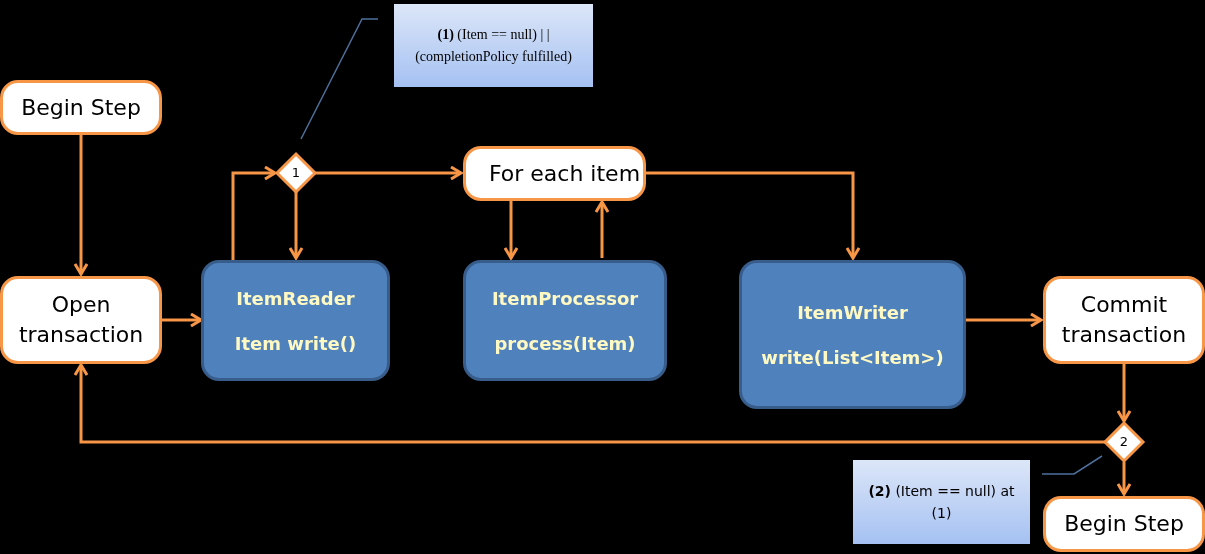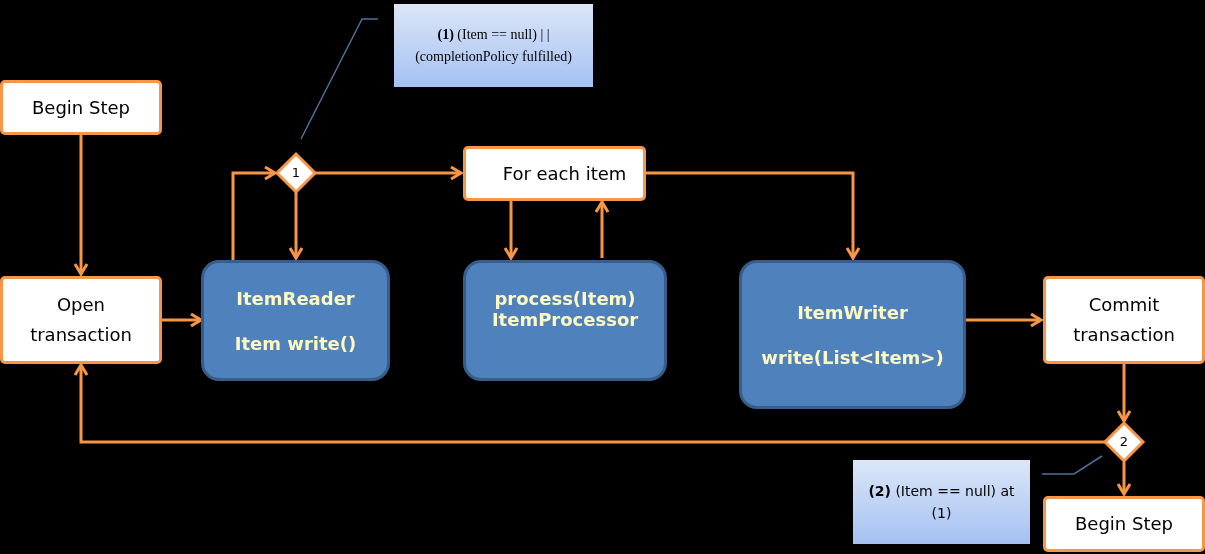--- a/index.html
+++ b/index.html
@@ -1,19 +1,19 @@
 <!DOCTYPE html>
 <html><head>
 <meta charset="utf-8">
 <style>
   html,body{margin:0;padding:0;background:#000;}
   body{width:1205px;height:554px;position:relative;overflow:hidden;font-family:"DejaVu Sans","Liberation Sans",sans-serif;}
   svg#wires{position:absolute;left:0;top:0;width:1205px;height:554px;}
   .node{position:absolute;box-sizing:border-box;display:flex;flex-direction:column;align-items:center;justify-content:center;text-align:center;}
-  .white{background:#fff;border:3px solid #f79646;border-radius:5px;color:#000;font-size:18px;line-height:30px;}
+  .white{background:#fff;border:3px solid #f79646;border-radius:18px;color:#000;font-size:22px;line-height:30px;}
   .blue{background:#4f81bd;border:3px solid #385d8a;border-radius:18px;color:#fef9c3;font-weight:bold;font-size:18px;}
   .blue span{display:block;}
   .note{position:absolute;box-sizing:border-box;background:linear-gradient(#dce6f8,#a5c1f2);color:#000;font-size:14px;line-height:22px;text-align:center;display:flex;align-items:center;justify-content:center;}
   .note b{font-weight:bold;}
   .dlabel{position:absolute;font-size:13px;color:#000;width:20px;text-align:center;}
 </style>
 </head>
 <body>
 
 <svg id="wires" xmlns="http://www.w3.org/2000/svg">
@@ -58,22 +58,22 @@
 <div class="node blue" style="left:201px;top:260px;width:189px;height:121px;">
   <span style="margin-bottom:24px;">ItemReader</span>
   <span>Item write()</span>
 </div>
 
 <div class="node white" style="left:463px;top:146px;width:183px;height:55px;padding-left:20px;">
   <span>For each item</span>
 </div>
 
 <div class="node blue" style="left:463px;top:260px;width:204px;height:121px;">
+  <span style="margin-bottom:24px;">ItemProcessor</span>
   <span>process(Item)</span>
-  <span style="margin-bottom:24px;">ItemProcessor</span>
 </div>
 
 <div class="node blue" style="left:739px;top:260px;width:227px;height:149px;">
   <span style="margin-bottom:24px;">ItemWriter</span>
   <span>write(List&lt;Item&gt;)</span>
 </div>
 
 <div class="node white" style="left:1043px;top:276px;width:162px;height:88px;padding:0 4px;">
   <span>Commit transaction</span>
 </div>

